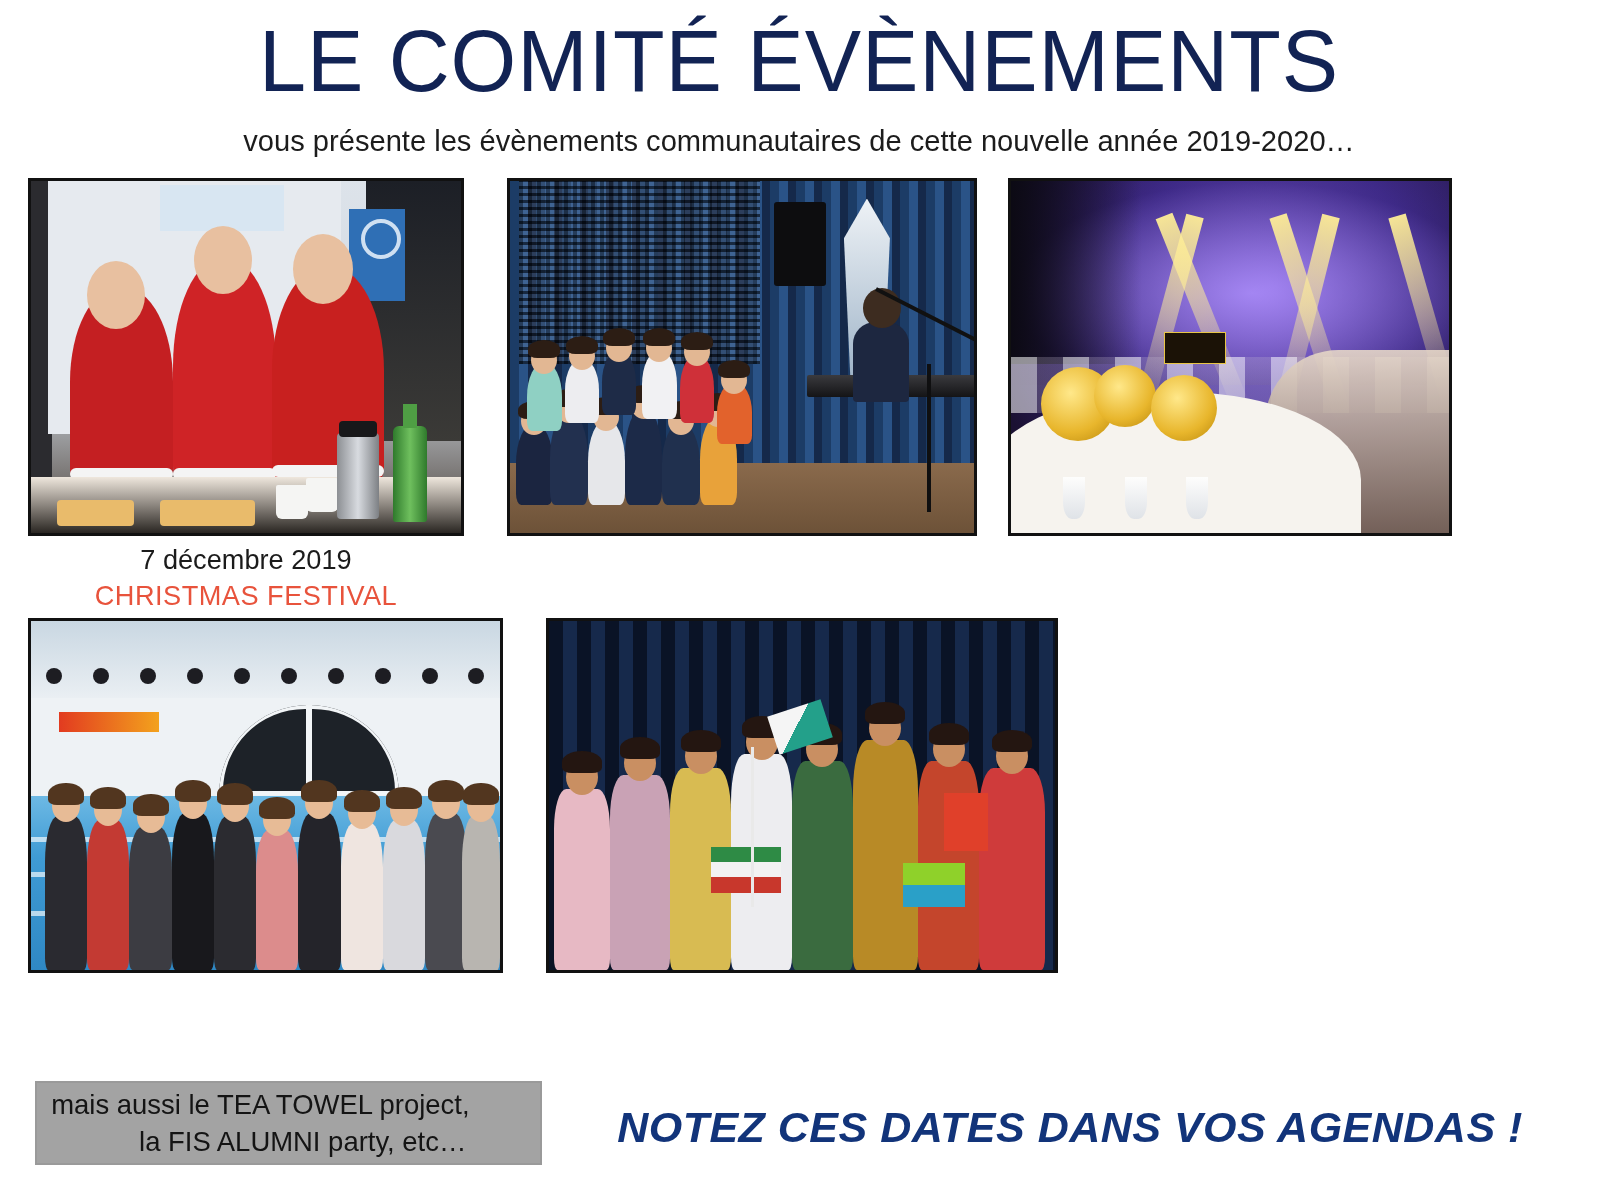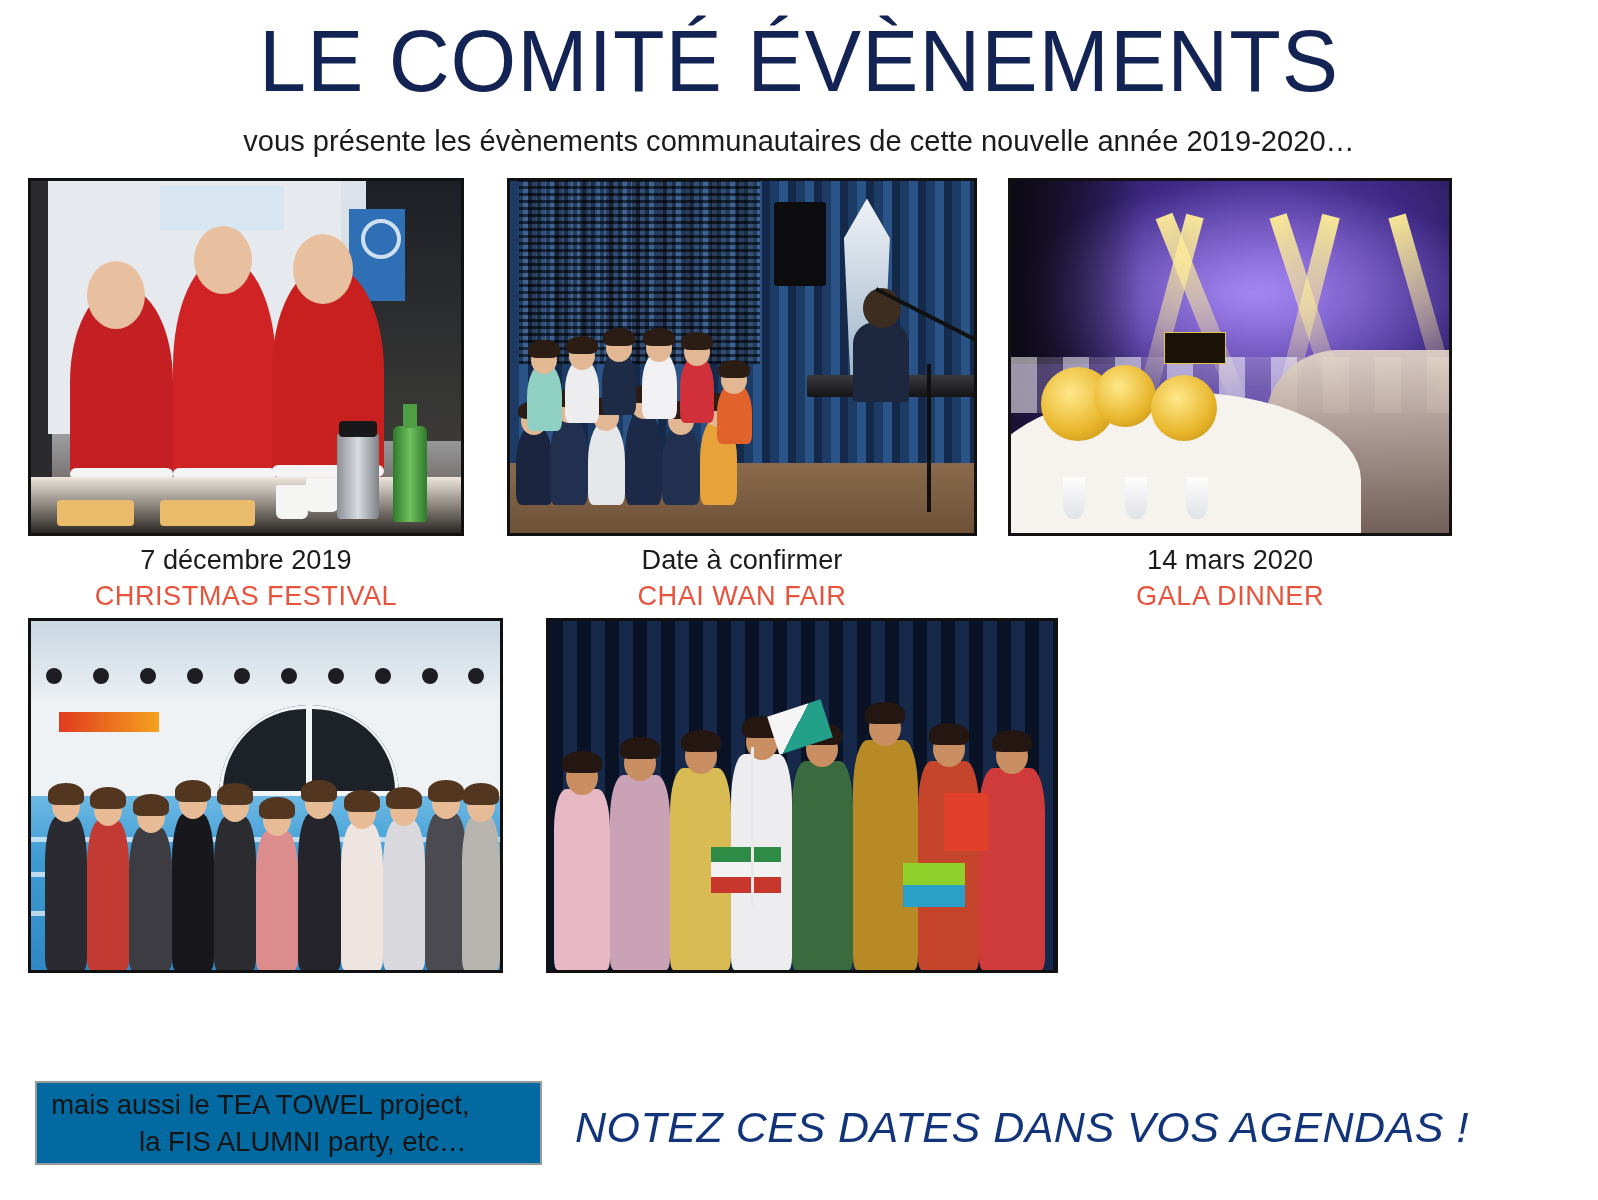--- a/index.html
+++ b/index.html
@@ -68,33 +68,33 @@
   .cap-sub {
     font-size: 22px; line-height: 30px; color: #2a2a2a;
     transform: scaleX(0.97);
   }
 
   
   .note-box {
     position: absolute; left: 35px; top: 1081px;
     width: 507px; height: 84px;
     border: 2px solid #9a9a9a;
-    background: #0369a1;
+    background: #a3a3a3;
     display: flex; flex-direction: column;
     align-items: center; justify-content: center;
   }
   .note-line { font-size: 28px; line-height: 37px; color: #141414; transform: scaleX(0.98); }
   .note-line.l1 { align-self: flex-start; padding-left: 10px; }
   .note-line.l2 { padding-left: 30px; }
 
   .agenda {
     position: absolute; left: 575px; top: 1099px;
-    width: 990px; text-align: left;
+    width: 990px; text-align: center;
     font-size: 43px; line-height: 56px;
-    font-style: italic; font-weight: normal;
+    font-style: italic; font-weight: bold;
     color: #12347a;
     letter-spacing: 0.5px;
     white-space: nowrap;
   }
 
   
 
   
   .p1 { background: linear-gradient(180deg,#dde3ea 0%,#cfd7e0 55%,#4a4038 100%); }
   .p1 .wall { position:absolute; left:4%; top:0; width:68%; height:72%; background:#e6eaef; }
@@ -322,24 +322,20 @@
                 <i></i>
               </div>
             <div class="kid" style="left:59%;bottom:40%;width:12%;height:34%;background:#cf3039">
                 <i></i>
               </div>
             <div class="kid" style="left:72%;bottom:30%;width:12%;height:30%;background:#e2622c">
                 <i></i>
               </div>
           </div>
         </div>
-        <div class="caption">
-          <div class="cap-date">Date à confirmer</div>
-          <div class="cap-name">CHAI WAN FAIR</div>
-        </div>
       </div>
 
       <div class="card c3">
         <div class="photo h1 p3">
           <div class="hall"></div>
           <div class="darkwall"></div>
           <div class="beam b1"></div>
             <div class="beam b2"></div>
             <div class="beam b3"></div>
           <div class="beam b4"></div>
@@ -348,24 +344,20 @@
           <div class="screen"></div>
           <div class="chairs"></div>
           <div class="tablecloth"></div>
           <div class="floral f1"></div>
             <div class="floral f2"></div>
             <div class="floral f3"></div>
           <div class="glass" style="left:12%"></div>
           <div class="glass" style="left:26%"></div>
           <div class="glass" style="left:40%"></div>
         </div>
-        <div class="caption">
-          <div class="cap-date">14 mars 2020</div>
-          <div class="cap-name">GALA DINNER</div>
-        </div>
       </div>
     </div>
 
     <div class="row row2">
 
       <div class="card c1">
         <div class="photo h2b p4">
           <div class="ceiling"></div>
           <div class="lights">
               <b></b>

